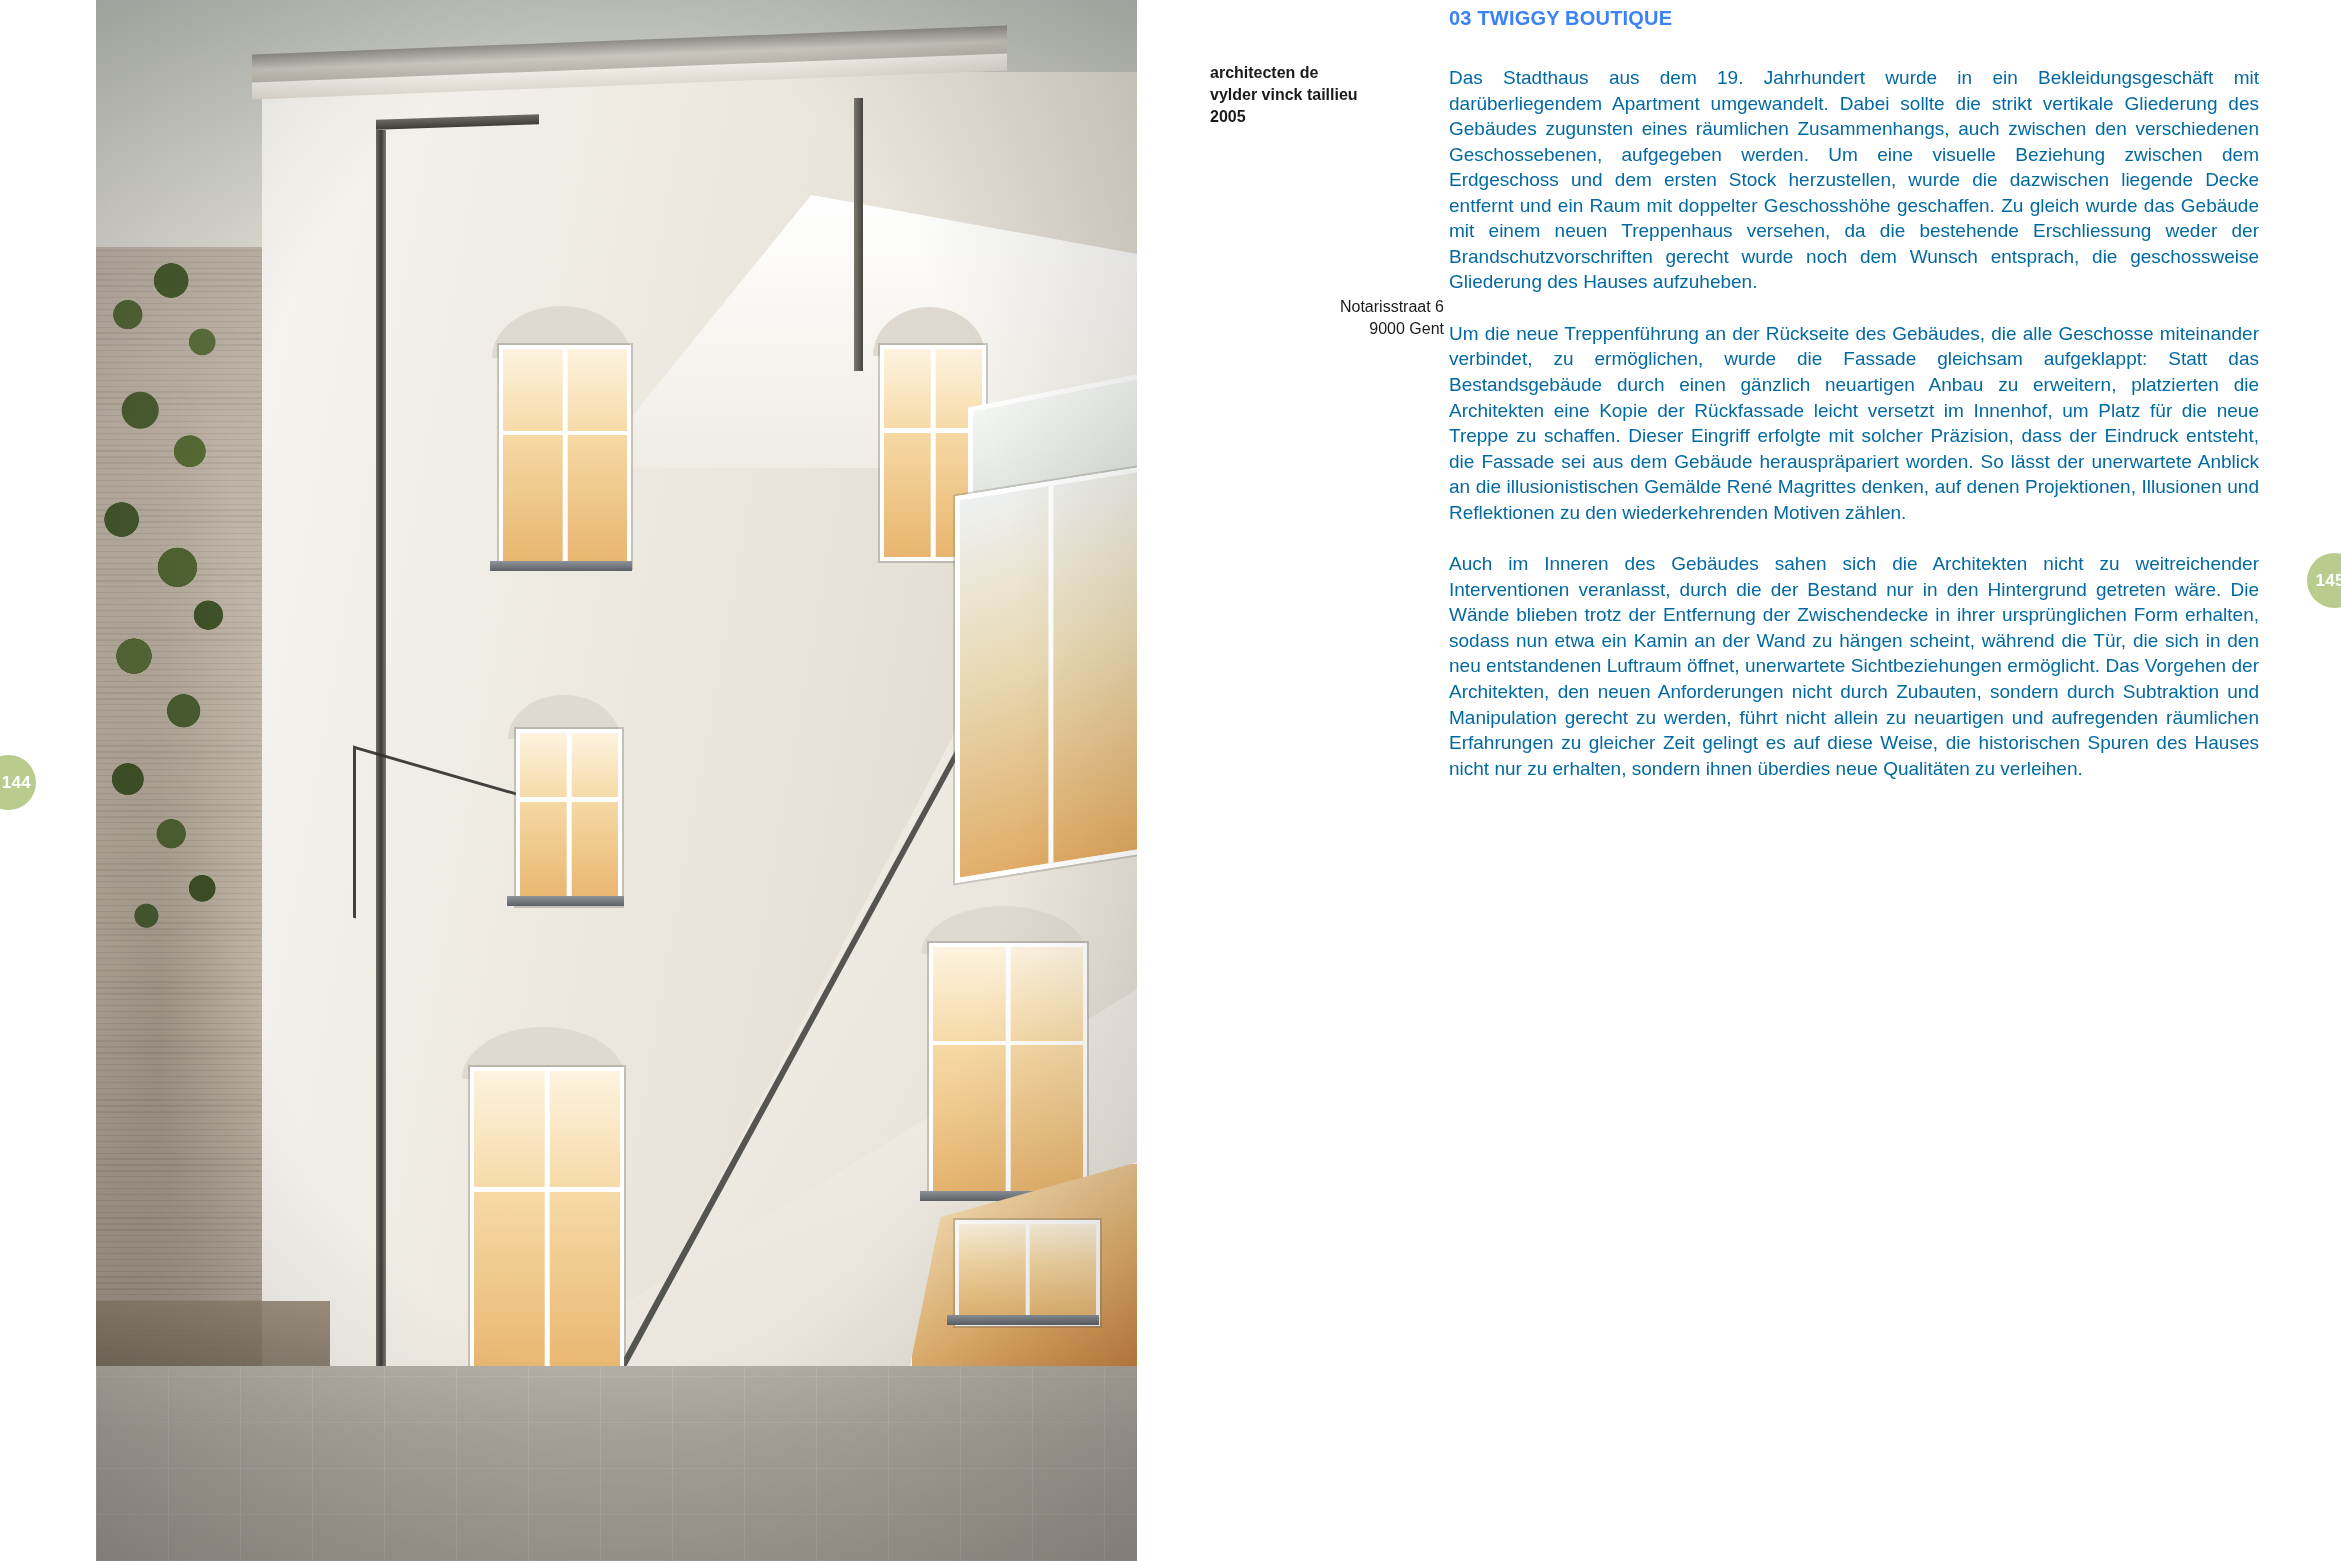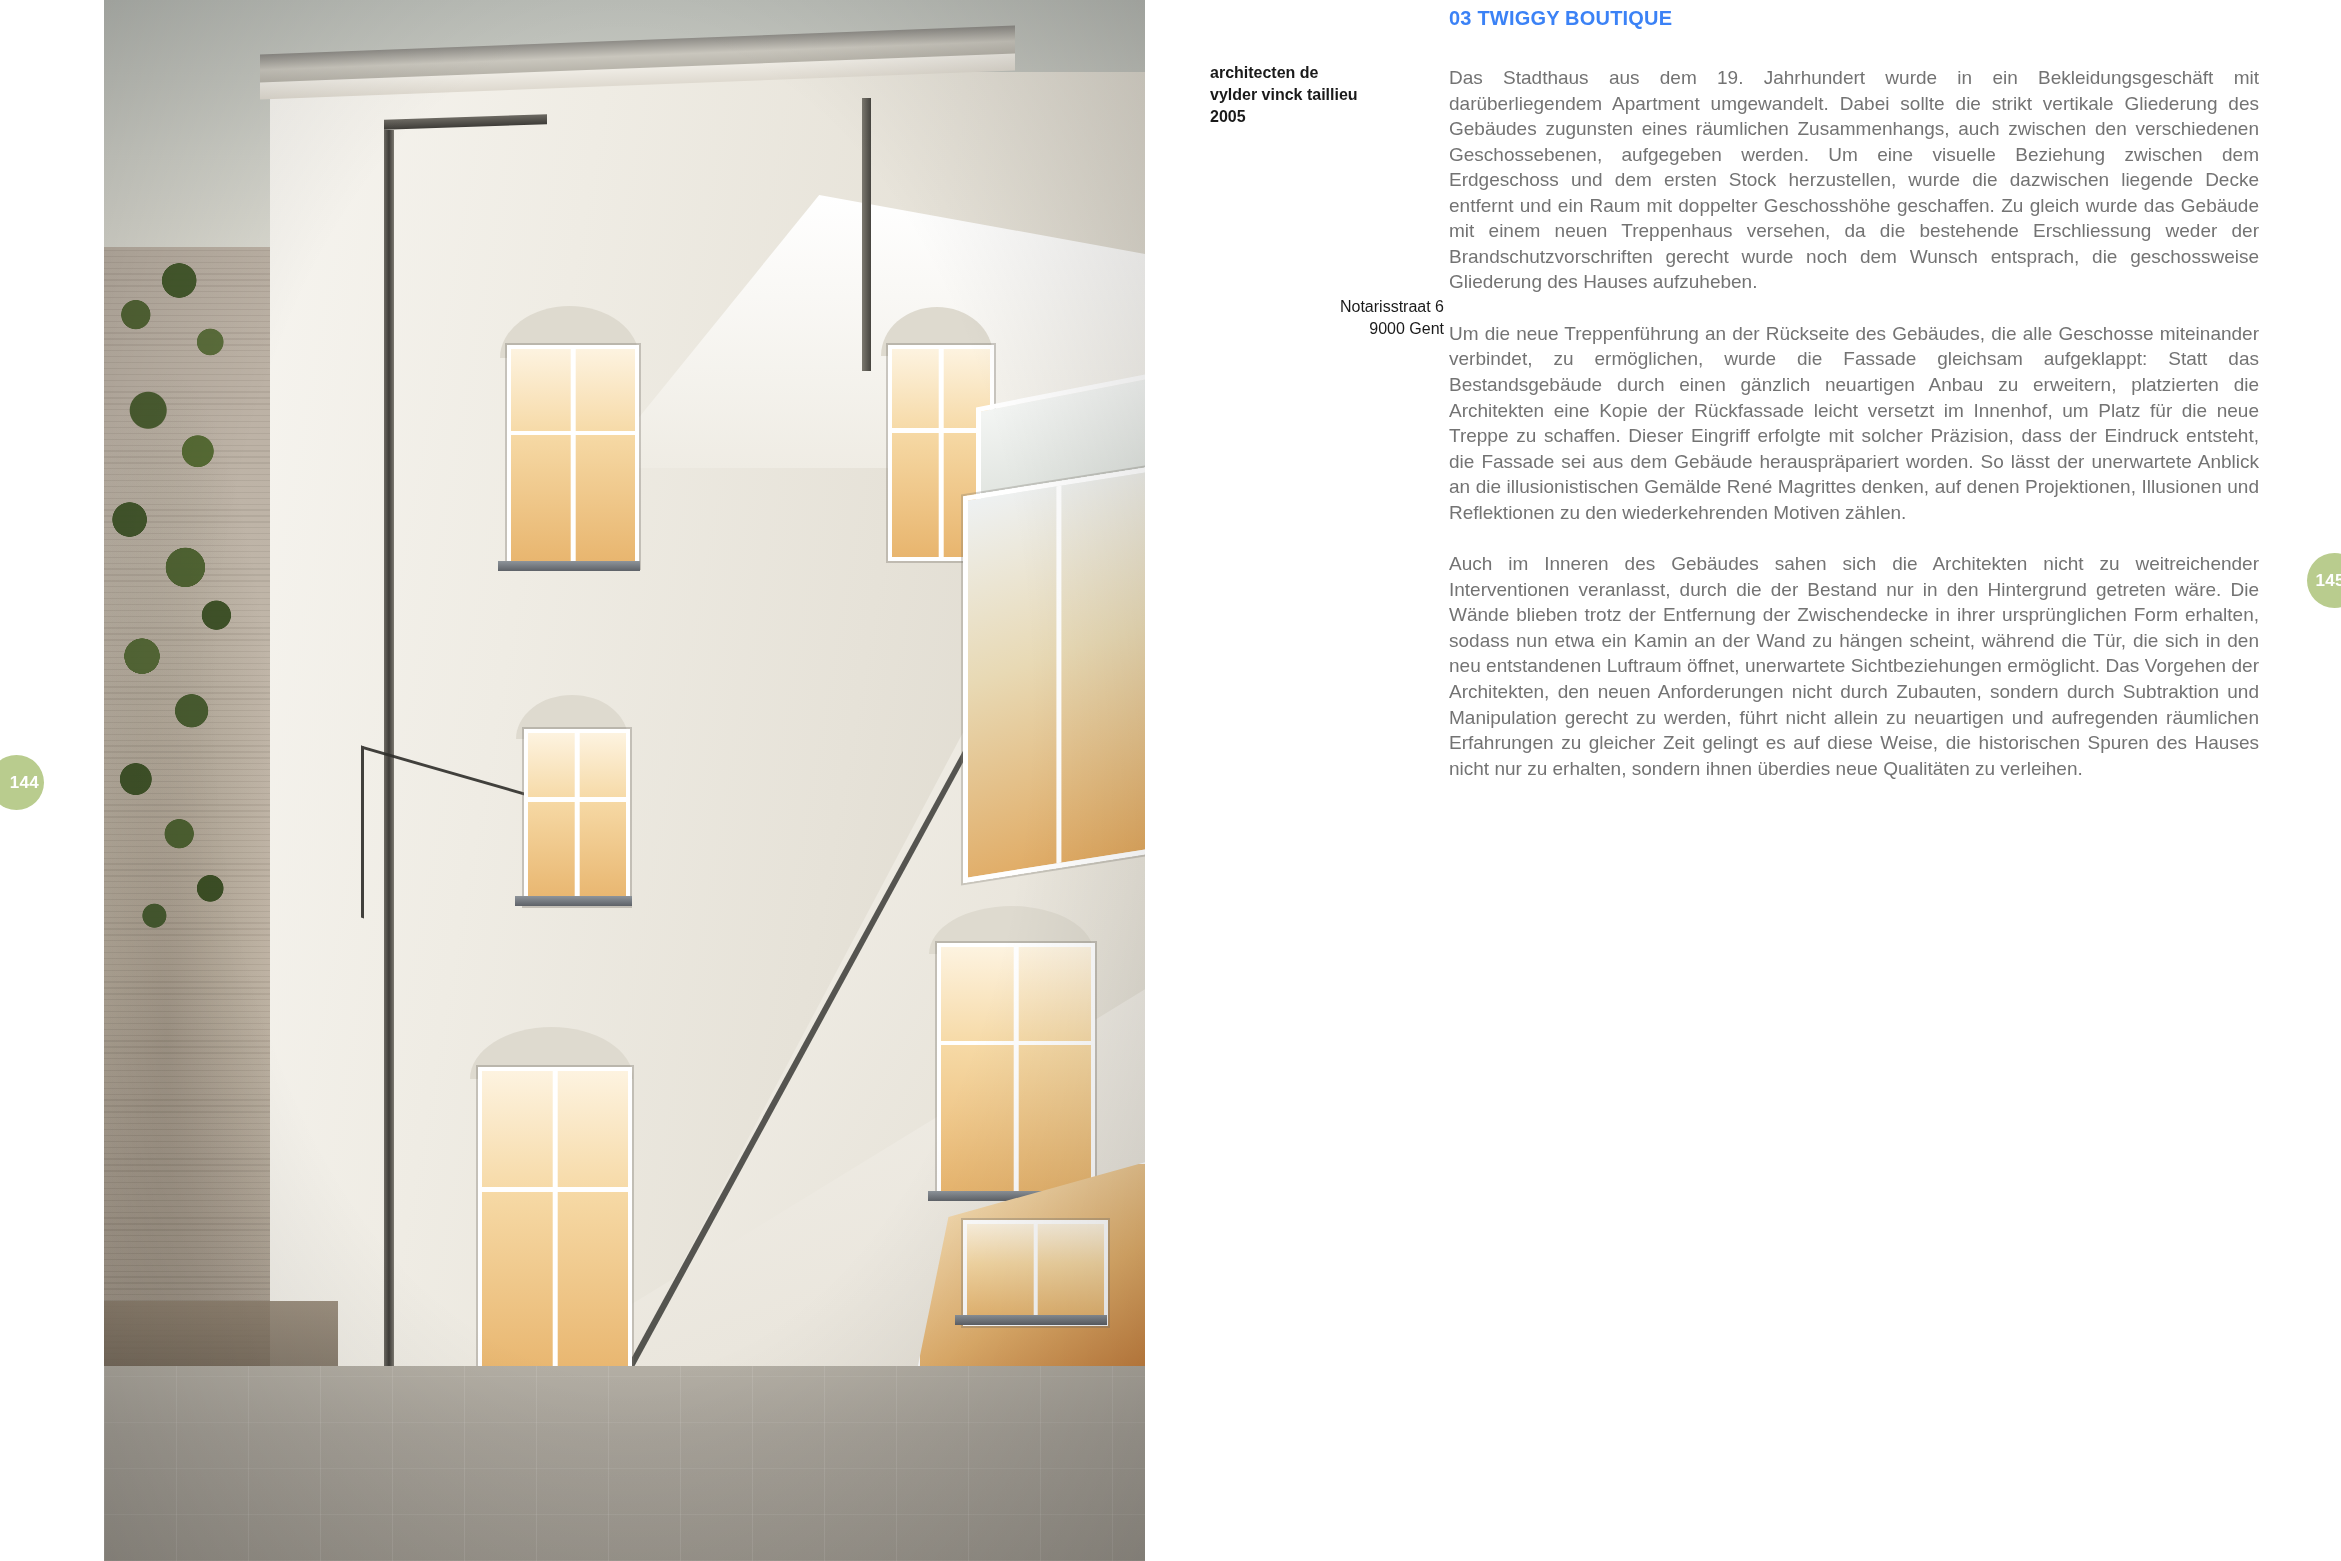--- a/index.html
+++ b/index.html
@@ -11,21 +11,21 @@
     width: 2342px;
     height: 1561px;
     font-family: "Liberation Sans", sans-serif;
     position: relative;
     overflow: hidden;
   }
 
   
   .photo-page {
     position: absolute;
-    left: 8px; top: 0;
+    left: 0; top: 0;
     width: 1171px; height: 1561px;
   }
   .photo-frame {
     position: absolute;
     left: 96px; top: 0px;
     width: 1041px; height: 1561px;
     overflow: hidden;
     background: #cfcac2;
   }
 
@@ -245,21 +245,21 @@
     line-height: 1.38;
     color: #1a1a1a;
     font-weight: 400;
   }
   .body-col {
     position: absolute;
     left: 278px; top: 65px;
     width: 810px;
     font-size: 19px;
     line-height: 1.345;
-    color: #737373;
+    color: #0369a1;
     text-align: justify;
   }
   .body-col p { margin: 0 0 26px 0; }
   .body-col p:last-child { margin-bottom: 0; }
 </style>
 </head>
 <body>
 
 <div class="photo-page">
 

